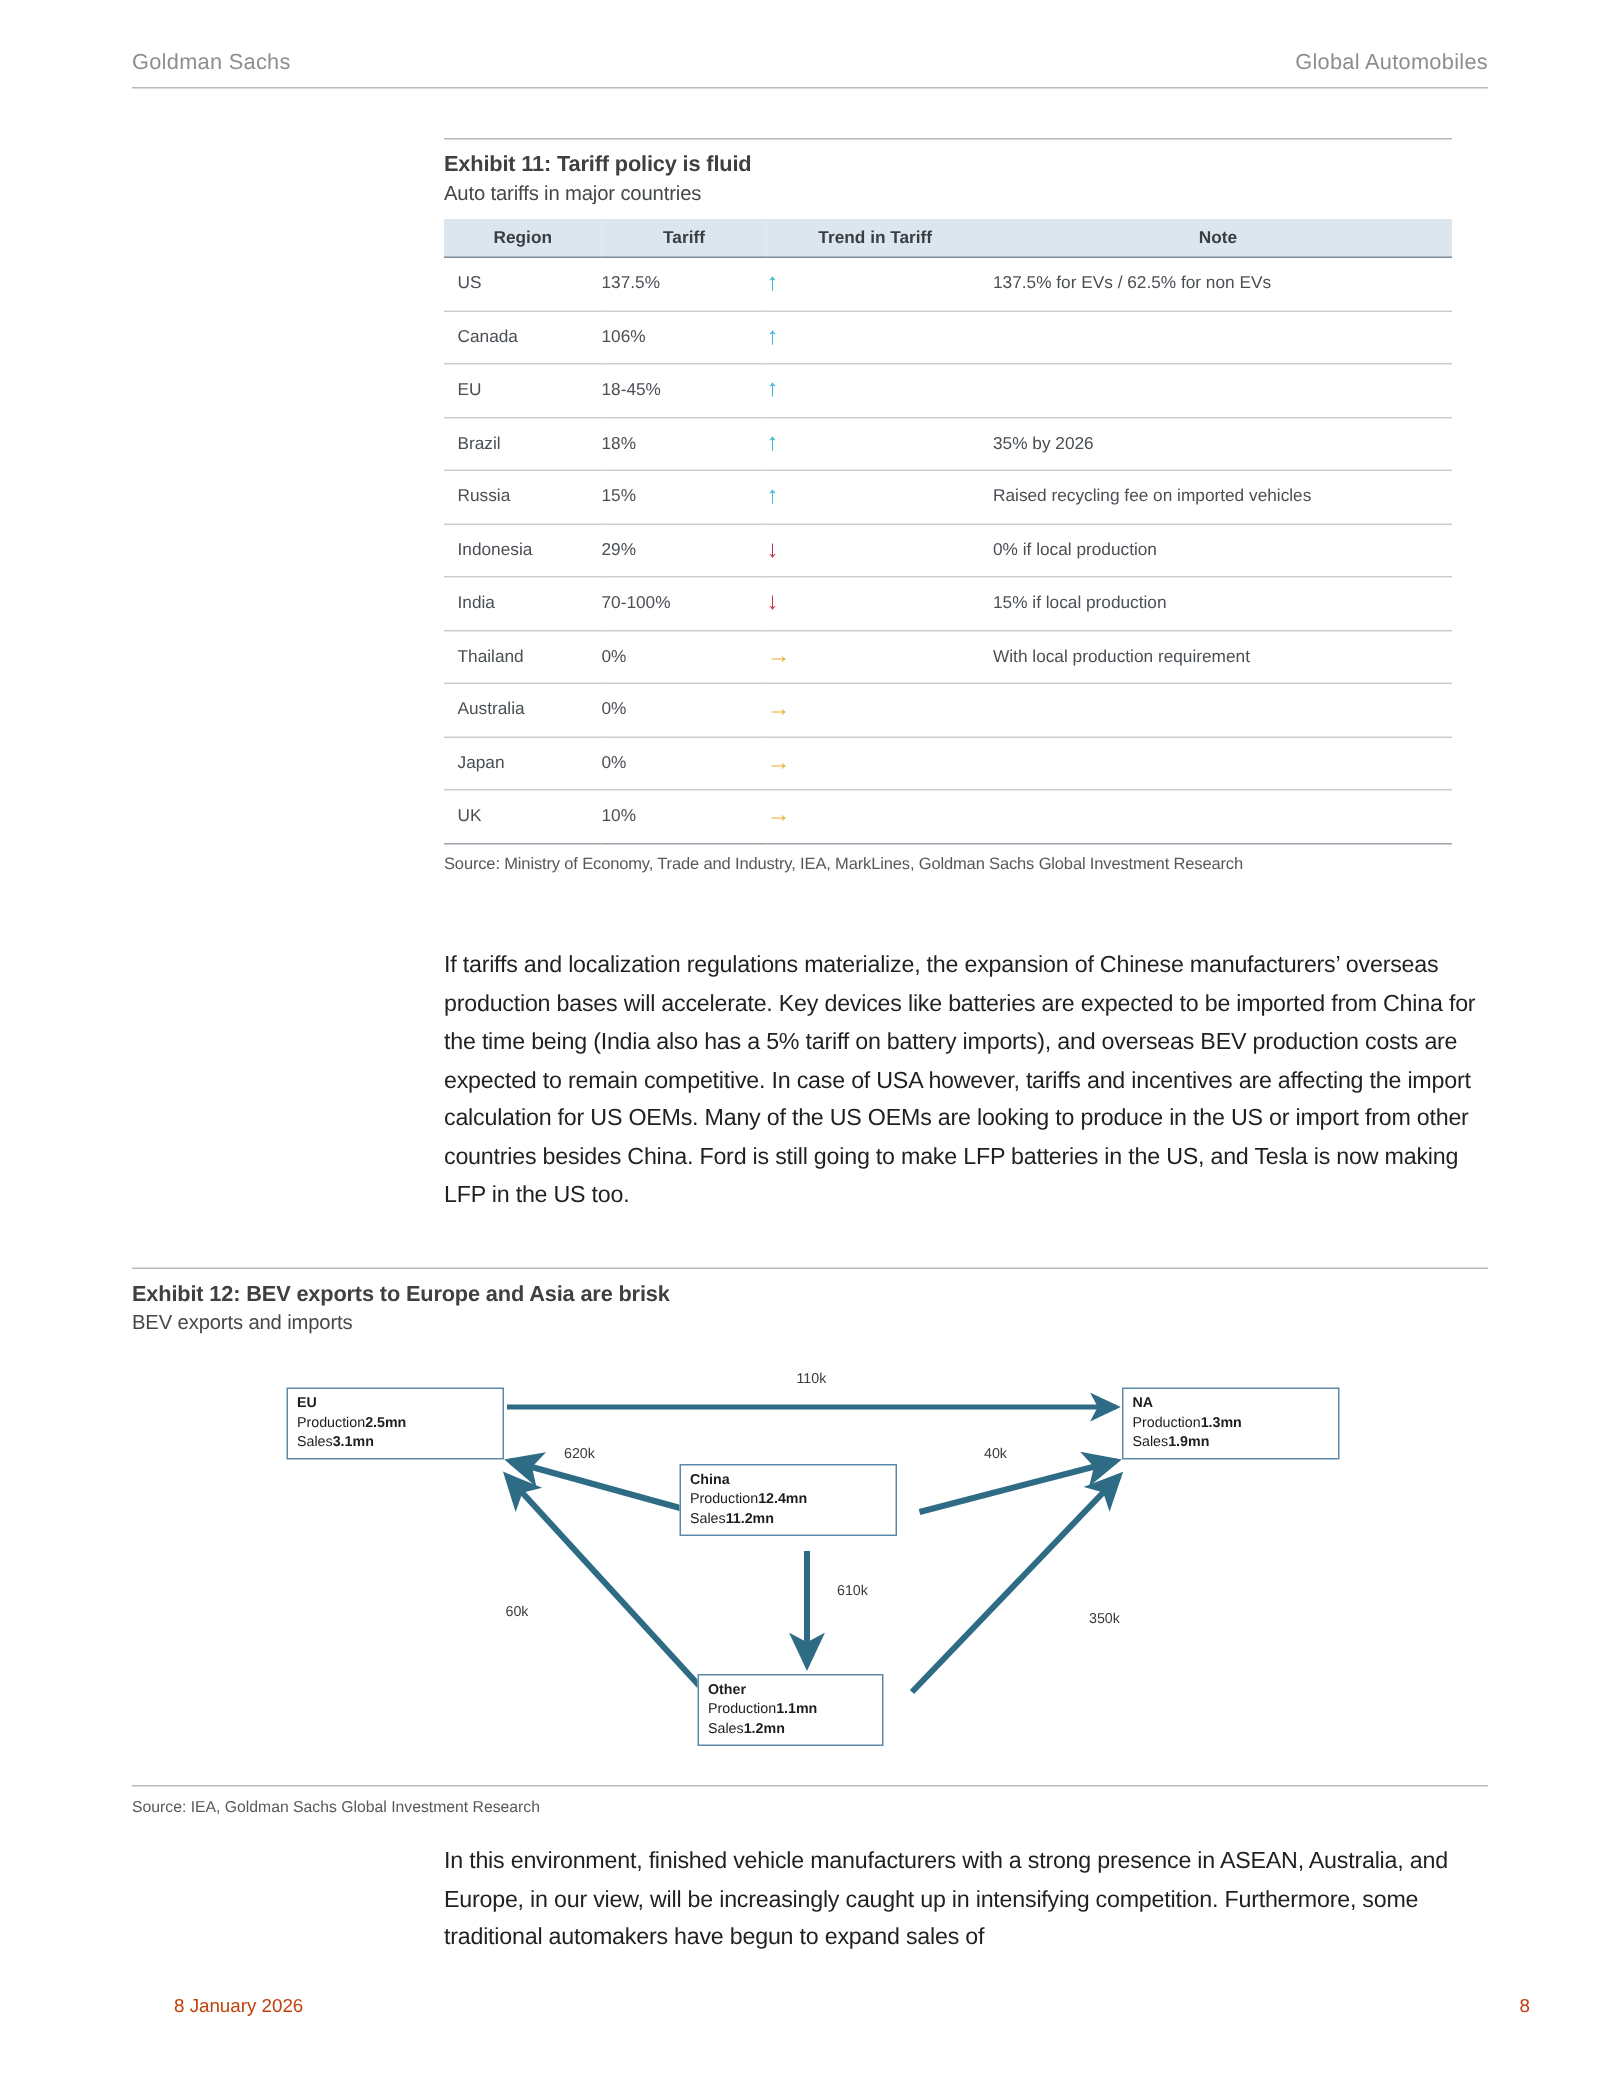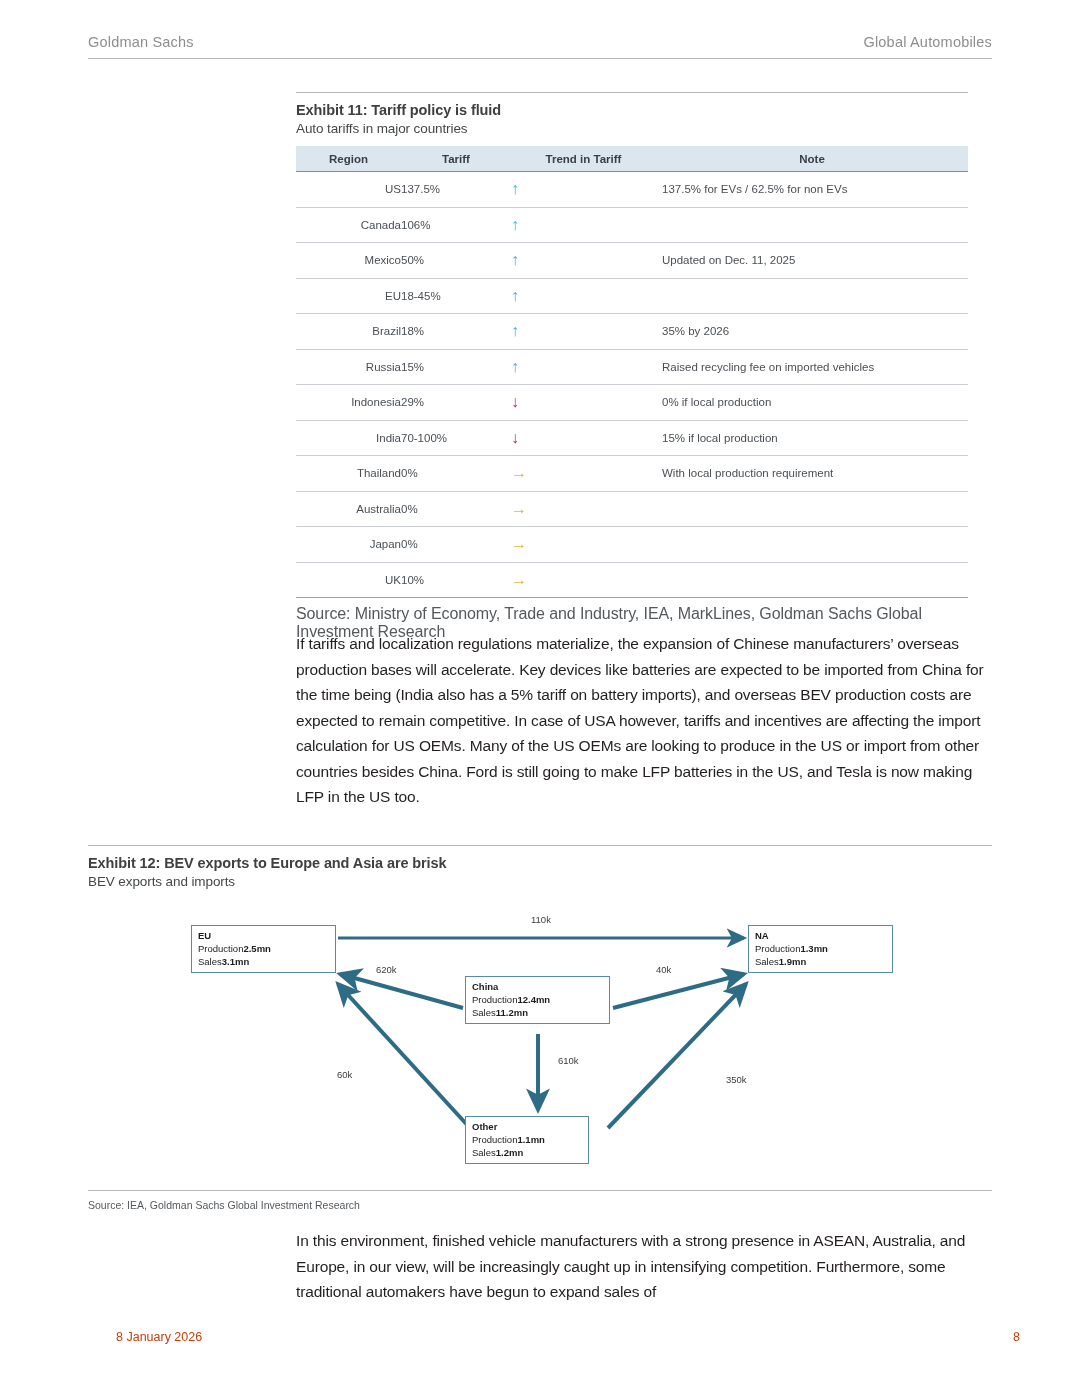--- a/index.html
+++ b/index.html
@@ -34,33 +34,33 @@
     font-size:11.5px; font-weight:bold; color:#3a3f44;
     padding:7px 0 6px 0; text-align:center;
     border-bottom:1.6px solid #7f8b95;
   }
   table.tariff td{
     font-size:11.5px; color:#4a4f54;
     padding:9px 0 9px 0;
     border-bottom:1px solid #c9cdd1;
     height:35.5px;
   }
-  table.tariff td.region{ text-align:right; padding-left:9px; }
+  table.tariff td.region{ text-align:left; padding-left:9px; }
   table.tariff td.note{ text-align:left; padding-left:6px; }
   table.tariff tr:last-child td{ border-bottom:1.6px solid #9aa2a9; }
   .c-region{ width:105px; }
   .c-tariff{ width:110px; }
   .c-trend{ width:145px; }
 
   .trend{ font-size:16px; line-height:1; font-weight:bold; display:inline-block; }
   .trend.up{ color:#3fb4d4; }
   .trend.down{ color:#c0344a; }
   .trend.flat{ color:#e8b33c; }
 
-  .src{ font-size:16px; color:#55595d; padding-top:7px; letter-spacing:-.1px;}
+  .src{ font-size:11px; color:#55595d; padding-top:7px; letter-spacing:-.1px;}
 
   
   .para{
     position:absolute;
     font-size:15.5px; line-height:25.5px; color:#231f20;
     letter-spacing:-.15px;
   }
   #para1{ left:296px; top:631px; width:700px; }
   #para2{ left:296px; top:1228px; width:700px; }
 
@@ -78,21 +78,21 @@
     font-size:9.5px;
     color:#1d1d1d;
     line-height:13px;
   }
   .node .n-title{ font-weight:bold; font-size:9.5px; }
   .node .n-row{ display:flex; }
   .node .n-val{ font-weight:bold; }
 
   #node-eu   { left:103px; top:25px;  width:145px; }
   #node-na   { left:660px; top:25px;  width:145px; }
-  #node-china{ left:377px; top:76px;  width:145px; }
+  #node-china{ left:365px; top:76px;  width:145px; }
   #node-other{ left:377px; top:216px; width:124px; }
 
   .flow-label{
     position:absolute; font-size:9.5px; color:#3c3c3c;
   }
 
   .src12{ position:absolute; left:88px; top:1190px; width:904px;
           border-top:1.2px solid #b8b8b8; padding-top:8px;
           font-size:10.5px; color:#55595d; }
 
@@ -132,26 +132,20 @@
           <td><span class="trend up">↑</span></td>
           <td class="note">137.5% for EVs / 62.5% for non EVs</td>
         </tr>
         <tr>
           <td class="region">Canada</td>
           <td>106%</td>
           <td><span class="trend up">↑</span></td>
           <td class="note"></td>
         </tr>
         <tr>
-          <td class="region">Mexico</td>
-          <td>50%</td>
-          <td><span class="trend up">↑</span></td>
-          <td class="note">Updated on Dec. 11, 2025</td>
-        </tr>
-        <tr>
           <td class="region">EU</td>
           <td>18-45%</td>
           <td><span class="trend up">↑</span></td>
           <td class="note"></td>
         </tr>
         <tr>
           <td class="region">Brazil</td>
           <td>18%</td>
           <td><span class="trend up">↑</span></td>
           <td class="note">35% by 2026</td>

